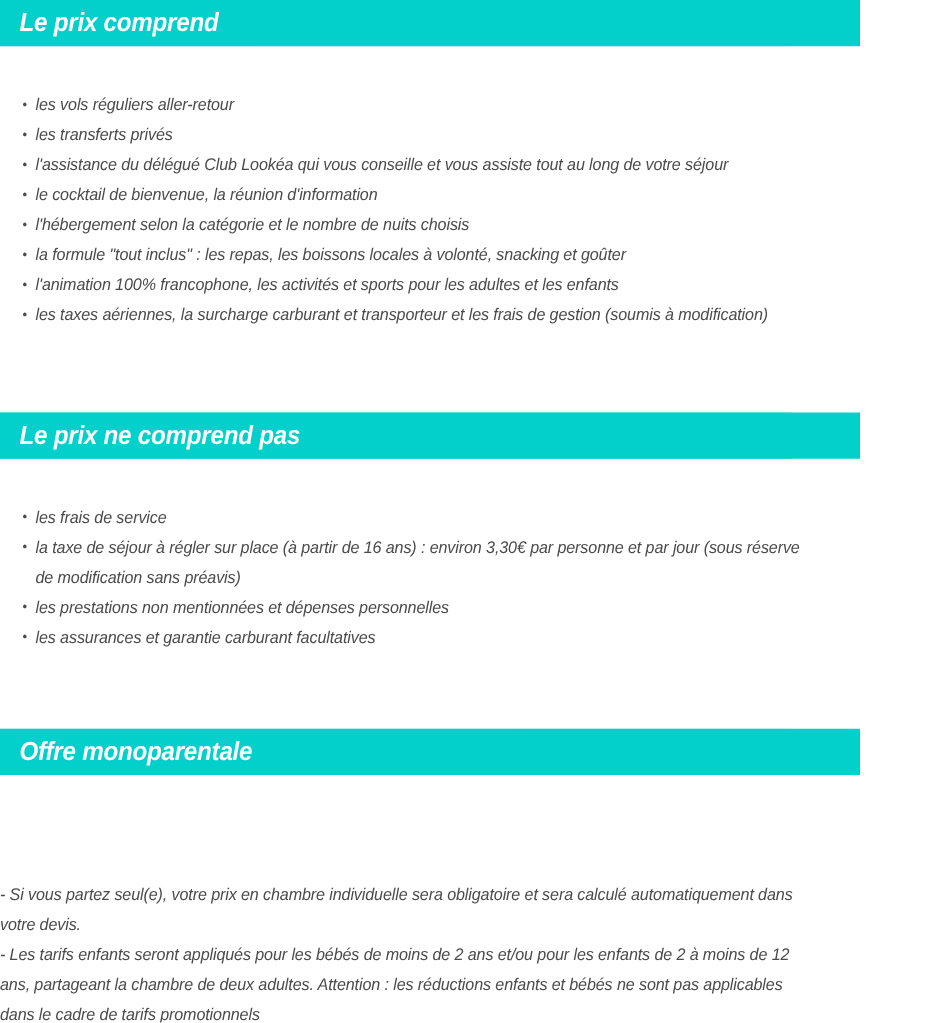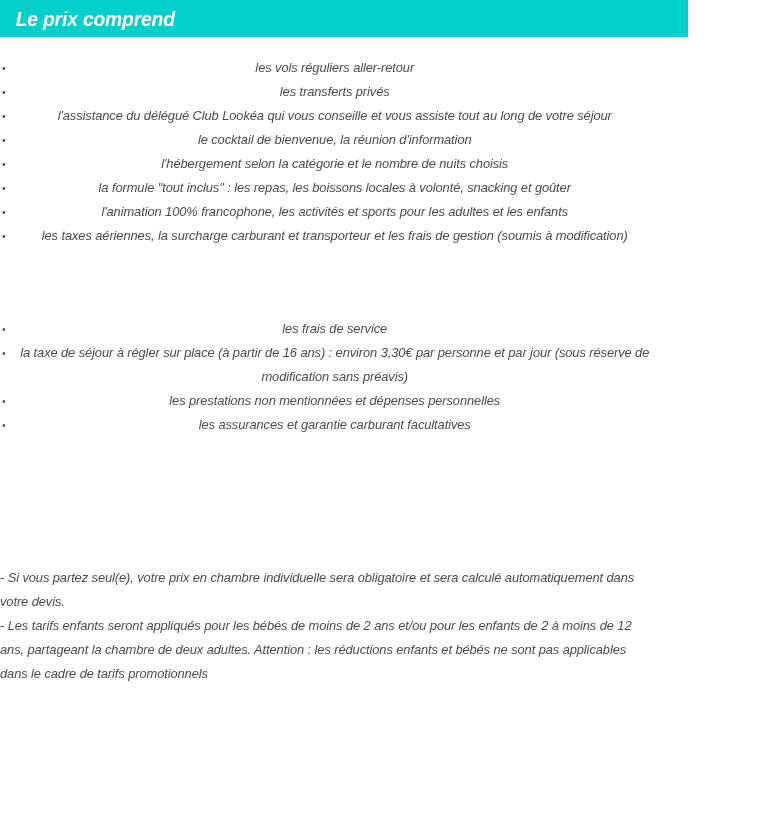--- a/index.html
+++ b/index.html
@@ -51,23 +51,22 @@
   
   .section-body {
     padding: 0;
     color: #4b4b4b;
     font-style: italic;
     font-size: 13.5px;
   }
 
   .bullet-list {
     list-style: none;
-    margin: 0;
+    margin: 16px;
     padding: 0;
-    text-align: center;
   }
 
   .bullet-item {
     position: relative;
     padding-left: 13px;
     margin: 0;
     line-height: 24px;
     color: #4b4b4b;
     font-style: italic;
     font-size: 13.5px;
@@ -123,34 +122,40 @@
       <li class="bullet-item">le cocktail de bienvenue, la réunion d'information</li>
       <li class="bullet-item">l'hébergement selon la catégorie et le nombre de nuits choisis</li>
       <li class="bullet-item">la formule "tout inclus" : les repas, les boissons locales à volonté, snacking et goûter</li>
       <li class="bullet-item">l'animation 100% francophone, les activités et sports pour les adultes et les enfants</li>
       <li class="bullet-item">les taxes aériennes, la surcharge carburant et transporteur et les frais de gestion (soumis à modification)</li>
     </ul>
   </div>
 
   <div class="gap-before-header-1"></div>
 
+  <div class="bar-wrap">
+    <div class="section-header">Le prix ne comprend pas</div>
+  </div>
 
   <div class="gap-after-header"></div>
 
   <div class="section-body">
     <ul class="bullet-list">
       <li class="bullet-item">les frais de service</li>
       <li class="bullet-item">la taxe de séjour à régler sur place (à partir de 16 ans) : environ 3,30€ par personne et par jour (sous réserve de modification sans préavis)</li>
       <li class="bullet-item">les prestations non mentionnées et dépenses personnelles</li>
       <li class="bullet-item">les assurances et garantie carburant facultatives</li>
     </ul>
   </div>
 
   <div class="gap-before-header-2"></div>
 
+  <div class="bar-wrap">
+    <div class="section-header">Offre monoparentale</div>
+  </div>
 
   <div class="gap-para-top"></div>
 
 
   <div class="gap-before-header-3"></div>
 
 
   <div class="gap-para-top-2"></div>
 
   <div class="section-body">

